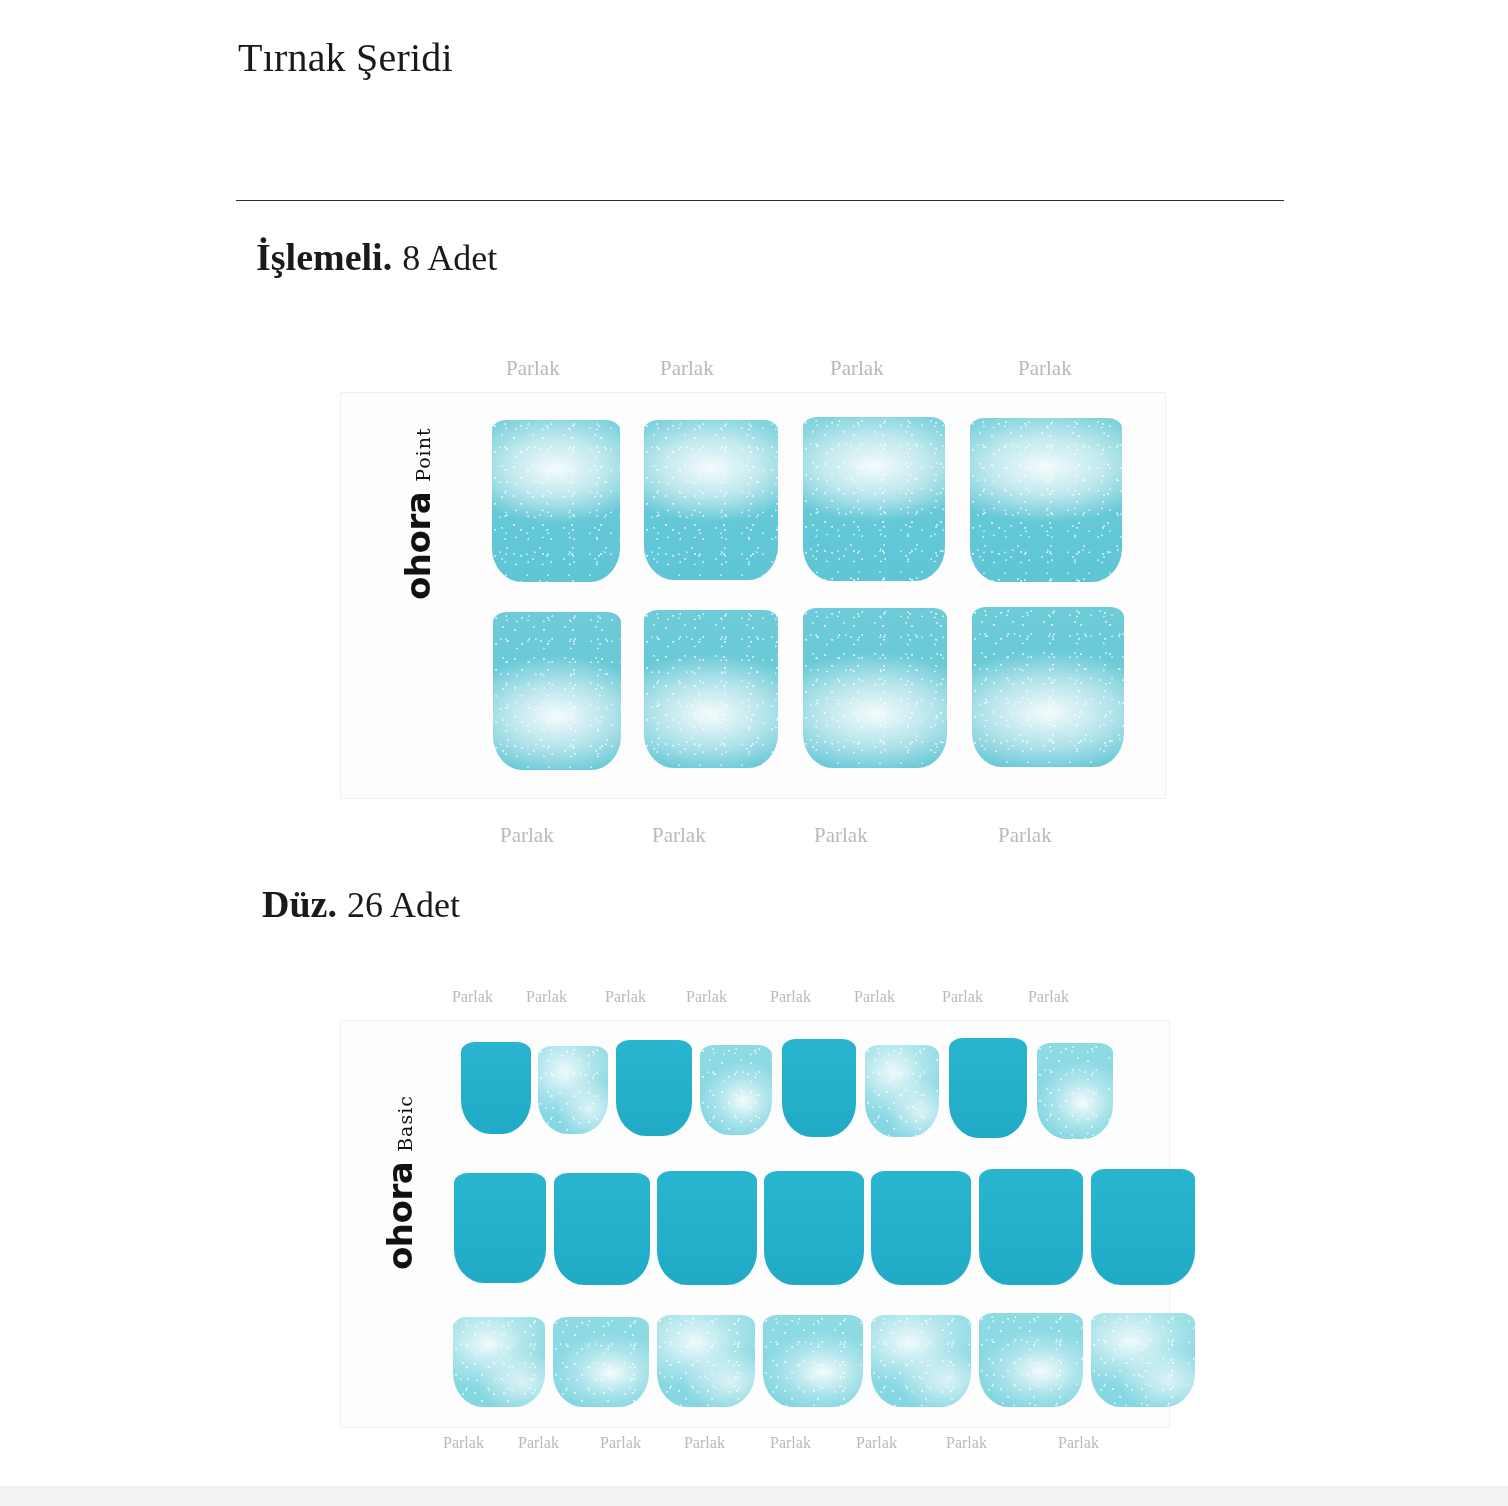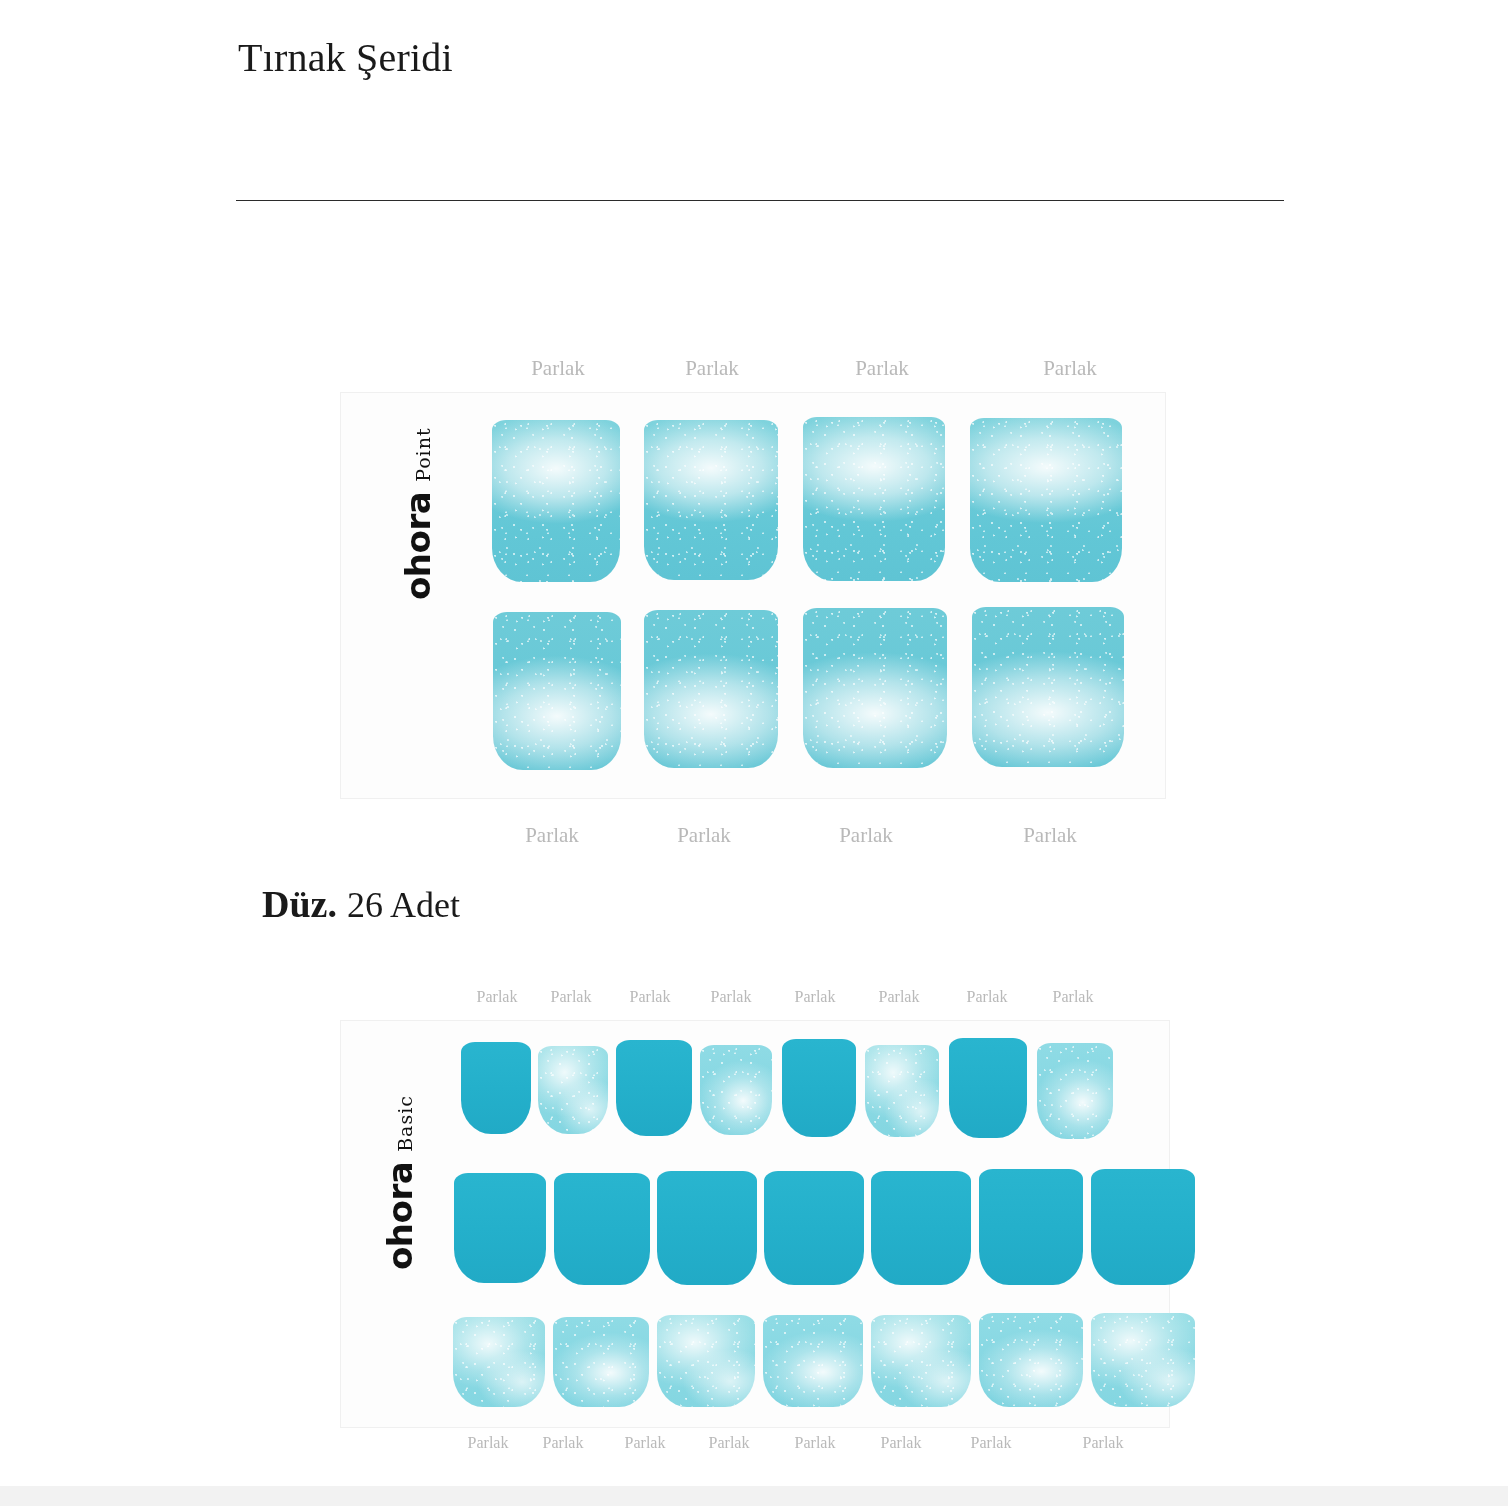--- a/index.html
+++ b/index.html
@@ -177,21 +177,20 @@
       radial-gradient(ellipse 85% 60% at 60% 62%, rgba(255,255,255,0.9) 0%, rgba(255,255,255,0.3) 42%, rgba(255,255,255,0) 75%),
       linear-gradient(180deg, #8fdbe5 0%, #86d7e2 55%, #7fd4e0 100%);
   }
 
   
   .finish-label {
     position: absolute;
     color: #b9b9b9;
     font-family: "Liberation Serif", serif;
     white-space: nowrap;
-    text-align: center;
   }
   .finish-label.big { font-size: 21px; }
   .finish-label.small { font-size: 16px; }
 
   .bottom-bar {
     position: absolute;
     left: 0;
     top: 1486px;
     width: 1508px;
     height: 20px;
@@ -201,20 +200,23 @@
 </head>
 <body>
 
 <div class="page">
 
   <div class="title-main">Tırnak Şeridi</div>
 
 
   <div class="divider"></div>
 
+  <div class="section-heading" id="heading-point">
+    <span class="strong">İşlemeli.</span><span class="rest">8 Adet</span>
+  </div>
 
   <div class="finish-label big" style="left:506px; top:356px; width:104px;">Parlak</div>
   <div class="finish-label big" style="left:660px; top:356px; width:104px;">Parlak</div>
   <div class="finish-label big" style="left:830px; top:356px; width:104px;">Parlak</div>
   <div class="finish-label big" style="left:1018px; top:356px; width:104px;">Parlak</div>
 
   <div class="sheet" id="sheet-point">
 
     <div class="nail nail-point" style="left:151px; top:27px; width:128px; height:162px;">
         <span class="glitter"></span>

